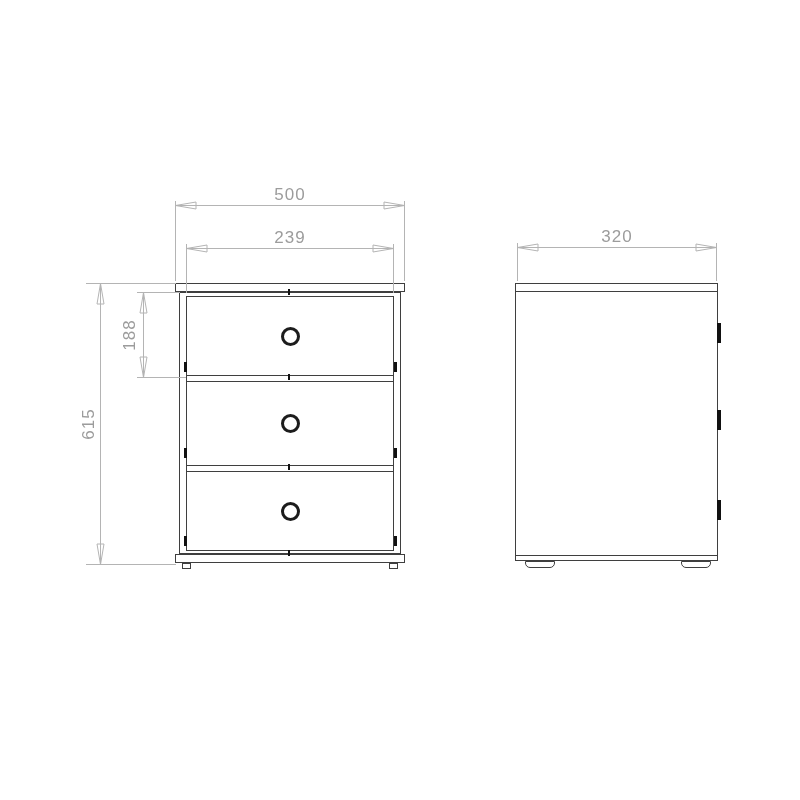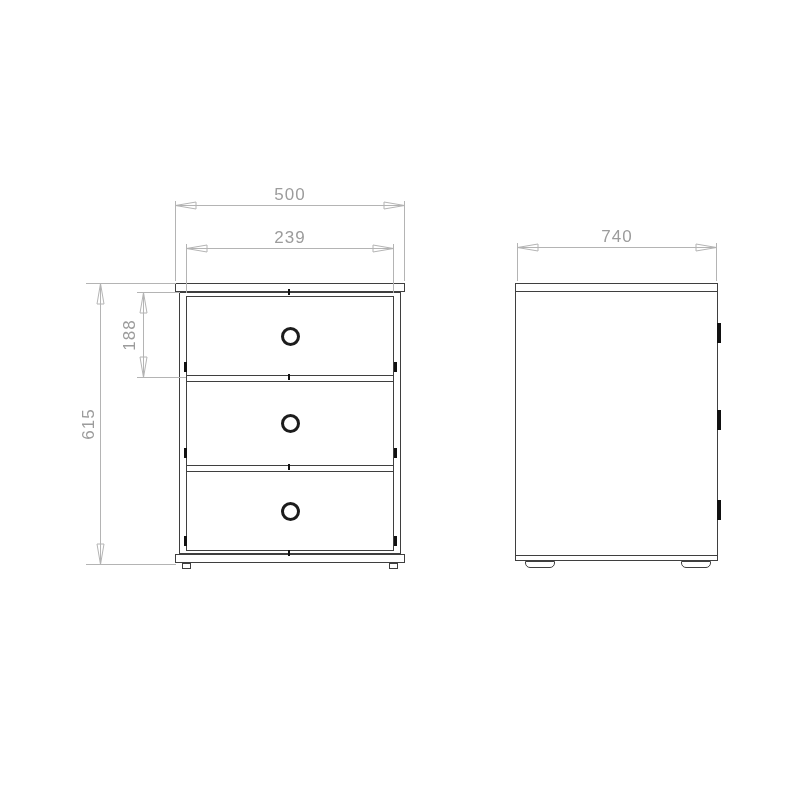--- a/index.html
+++ b/index.html
@@ -177,21 +177,21 @@
     <div class="hline-dark" style="left:515px; top:555px; width:203px; height:1px;"></div>
     <div class="foot foot-side" style="left:525px; top:561px;"></div>
     <div class="foot foot-side" style="left:681px; top:561px;"></div>
 
     <div class="tick" style="left:717px; top:323px; width:4px; height:20px;"></div>
     <div class="tick" style="left:717px; top:410px; width:4px; height:20px;"></div>
     <div class="tick" style="left:717px; top:500px; width:4px; height:20px;"></div>
   </div>
 
   <div>
-    <div class="dimlabel" style="left:587px; top:229px;">740</div>
+    <div class="dimlabel" style="left:587px; top:229px;">320</div>
     <div class="dimline" style="left:517px; top:247px; width:200px; height:1px;"></div>
     <span class="arrow" style="left:517px; top:243px;">
       <svg width="22" height="9" viewBox="0 0 22 9">
           <polygon points="0.5,4.5 21,1 21,8" fill="none" stroke="currentColor" stroke-width="1"></polygon>
         </svg>
     </span>
     <span class="arrow" style="left:695px; top:243px;">
       <svg width="22" height="9" viewBox="0 0 22 9">
           <polygon points="21.5,4.5 1,1 1,8" fill="none" stroke="currentColor" stroke-width="1"></polygon>
         </svg>

